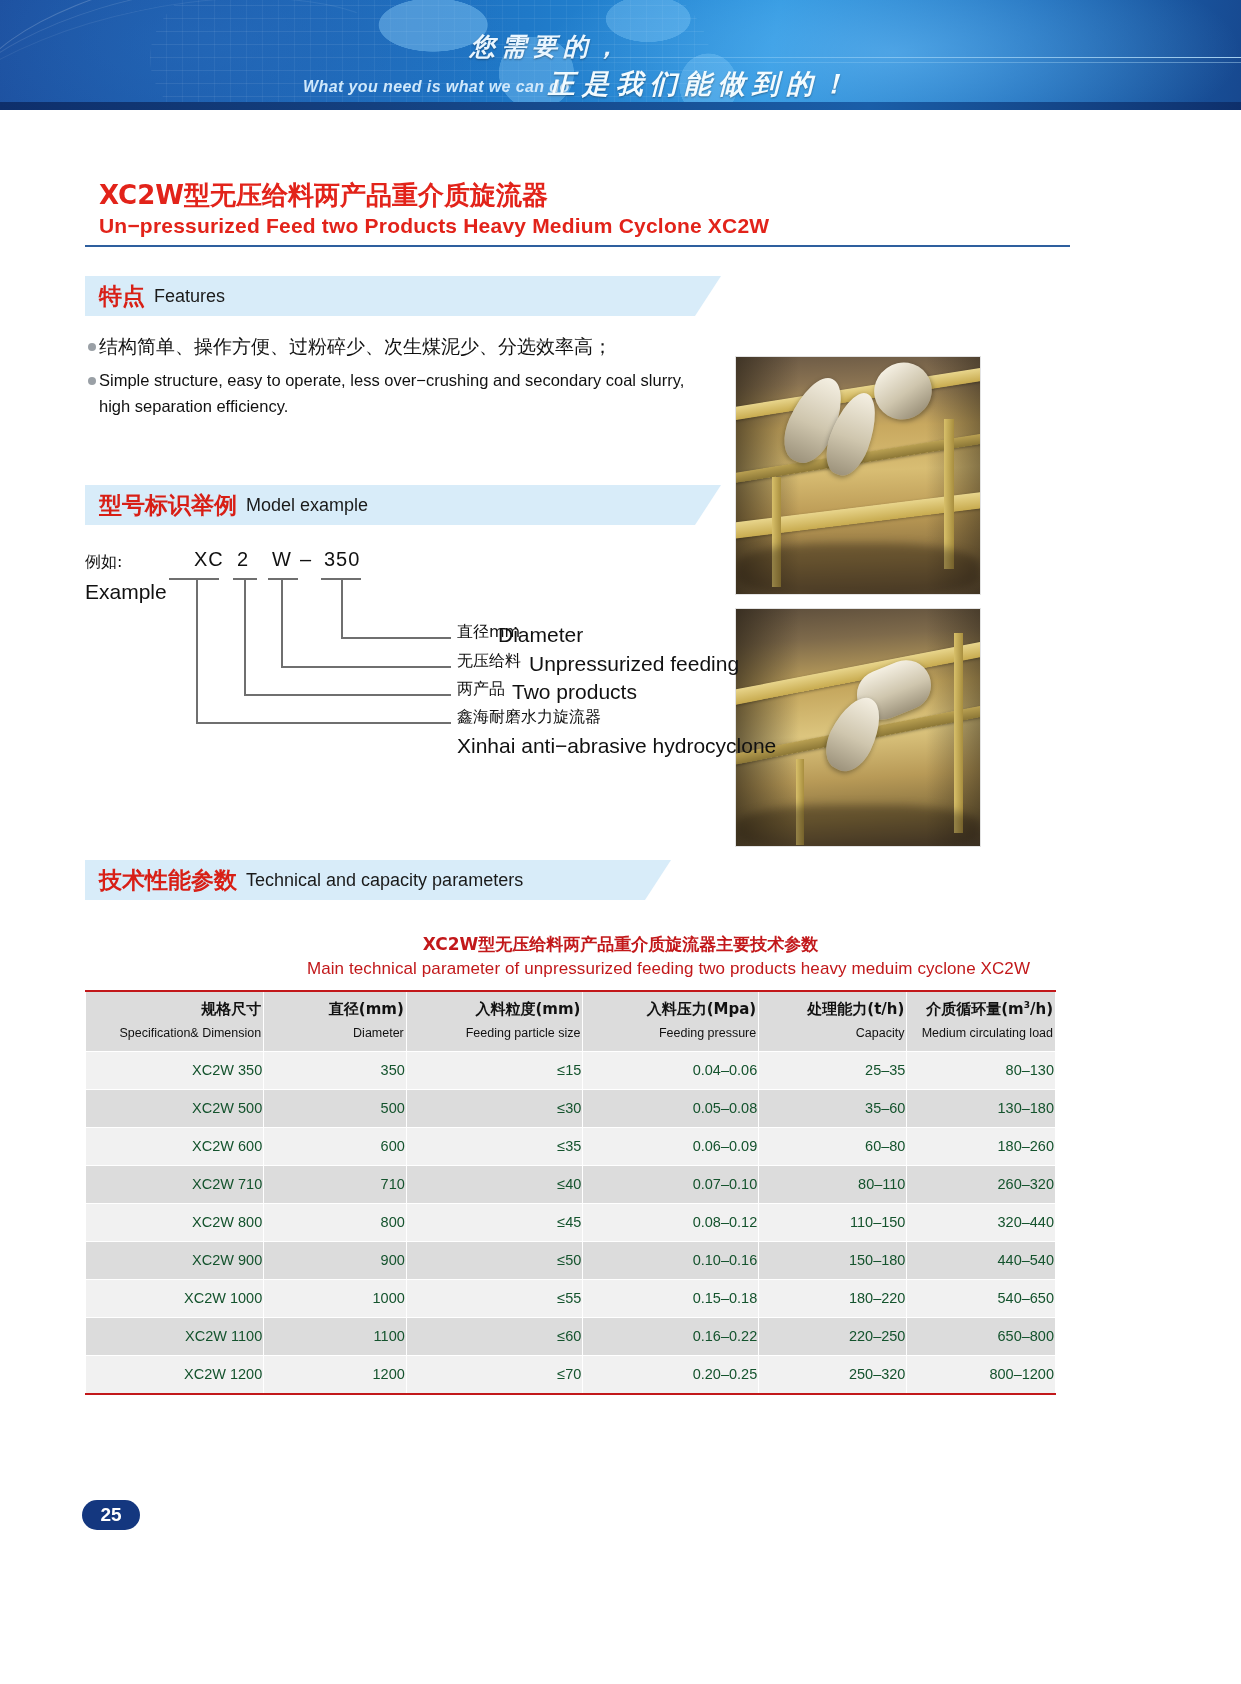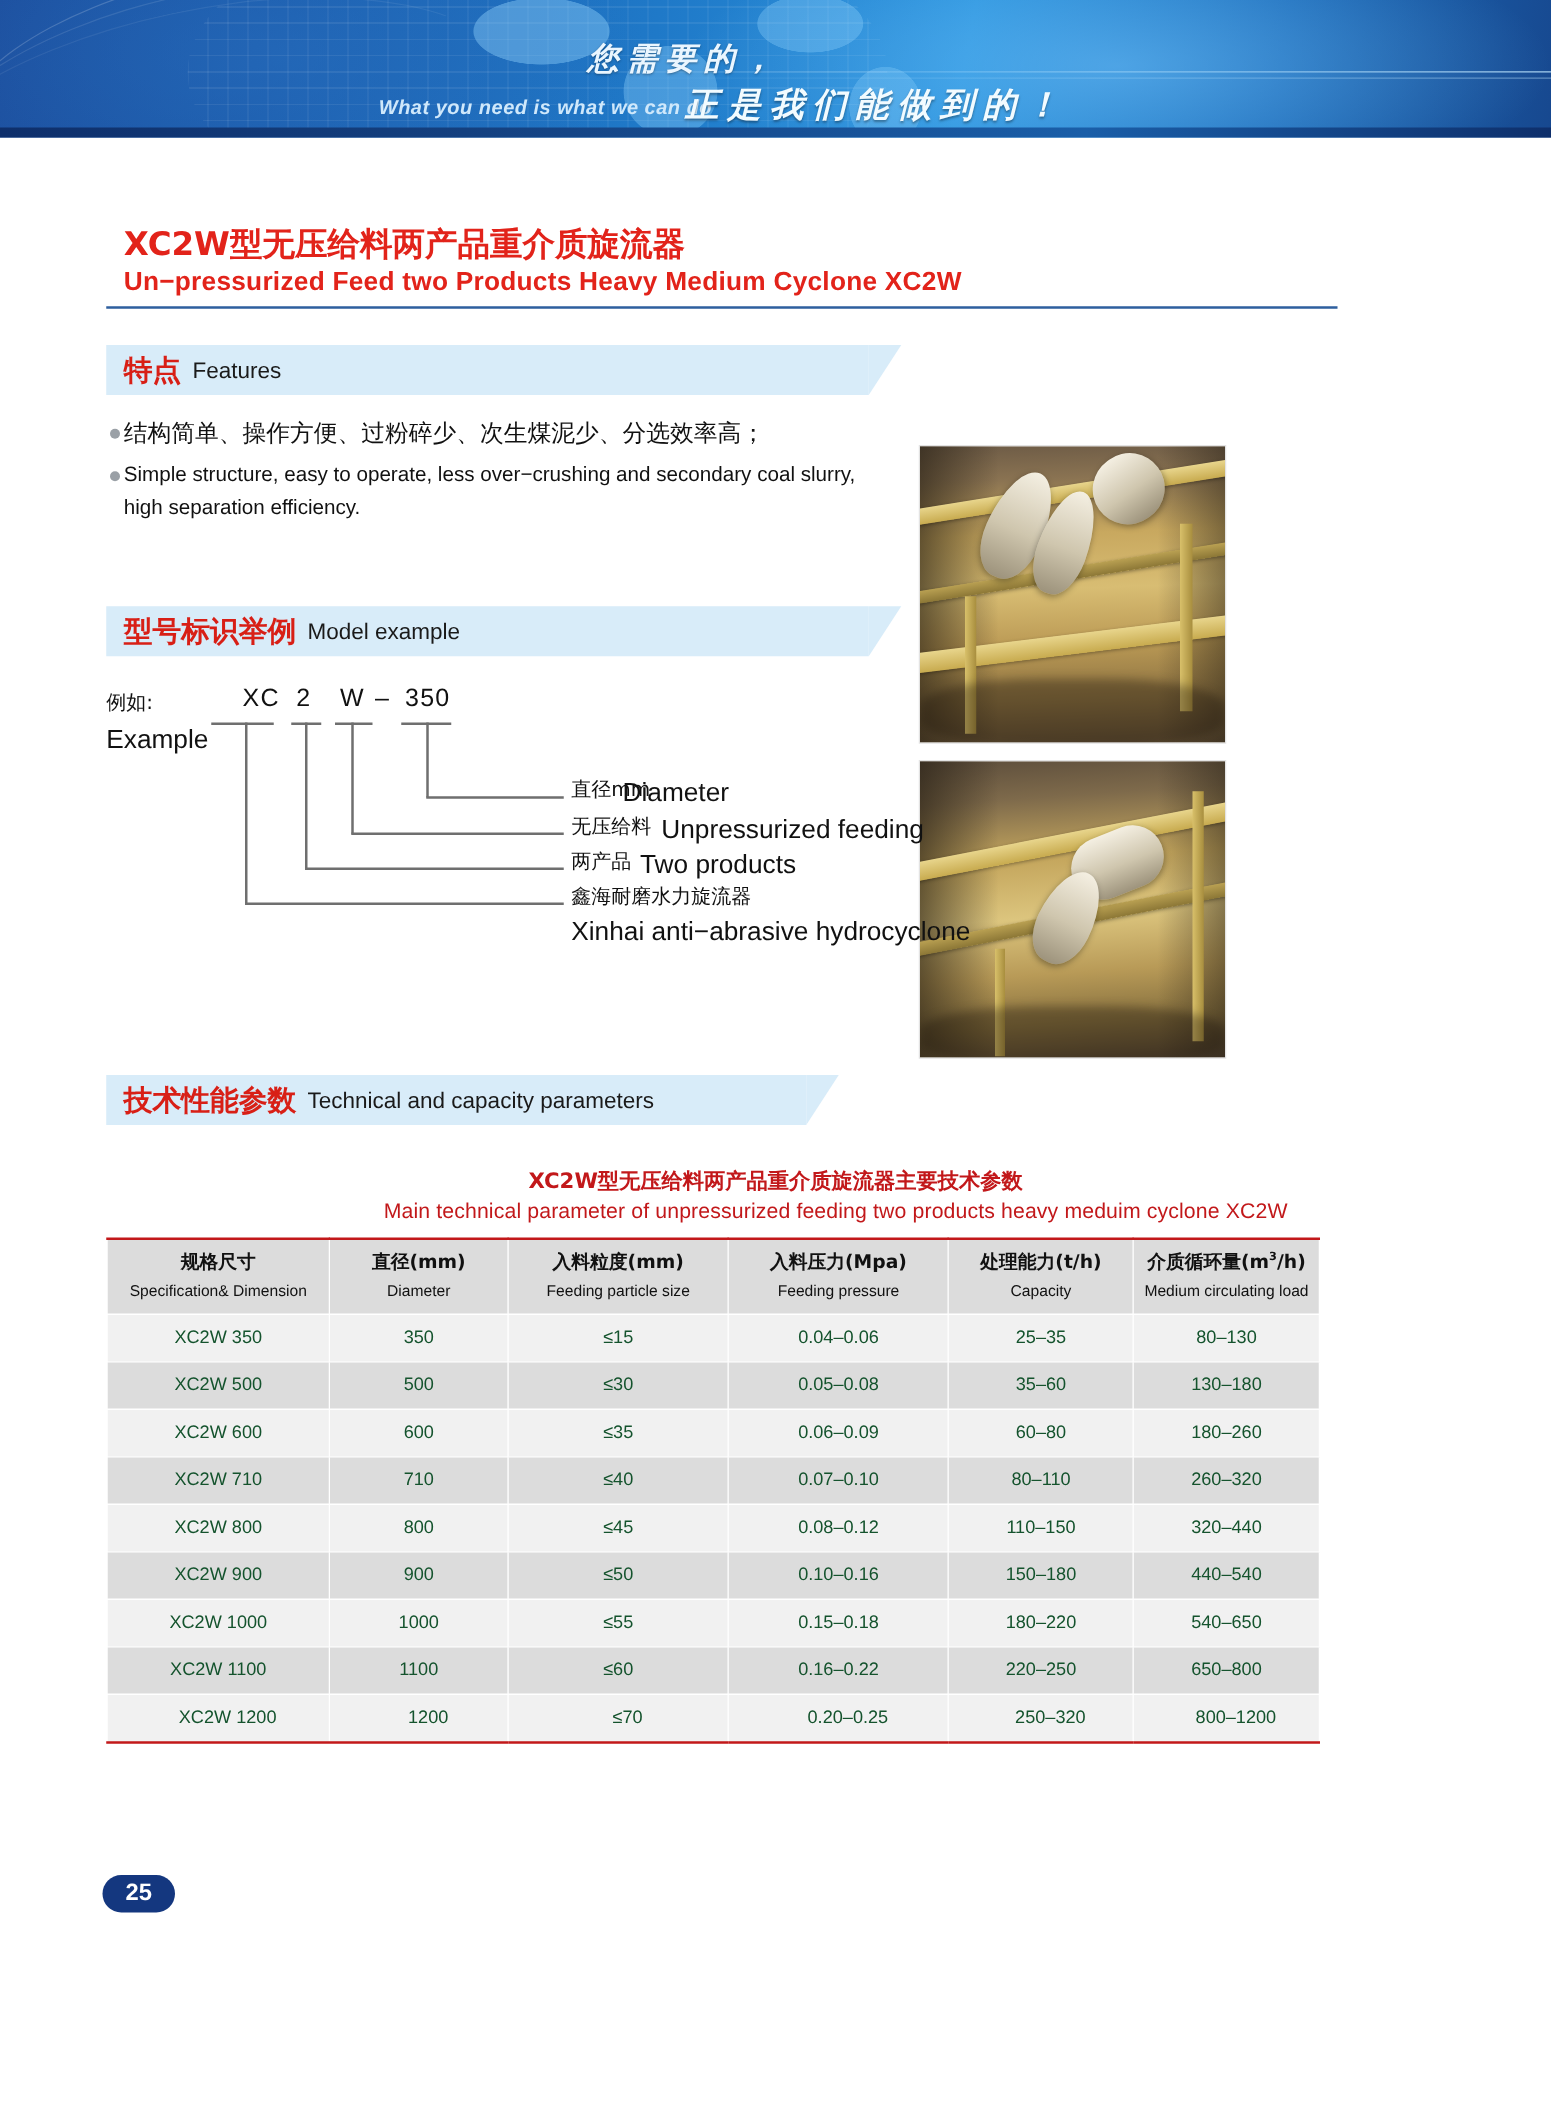--- a/index.html
+++ b/index.html
@@ -174,21 +174,21 @@
     font-size:17px;color:#c2181a;letter-spacing:.1px;padding-left:48px;
   }
   #param-table{
     position:absolute;left:85px;top:990px;width:971px;
     border-collapse:collapse;
     border-top:2.5px solid #c2181a;
   }
   #param-table th, #param-table td{
     border-left:1px solid #ffffff;border-right:1px solid #ffffff;
     border-bottom:1px solid #ffffff;
-    text-align:center;vertical-align:middle;
+    text-align:right;vertical-align:middle;
     font-weight:normal;
   }
   #param-table thead th{
     background:#dcdcdc;padding:6px 2px 8px 2px;
   }
   #param-table thead th .h-cn{
     display:block;font-family:"DejaVu Sans",sans-serif;
     font-size:15px;font-weight:bold;color:#111;line-height:1.5;
   }
   #param-table thead th .h-en{

